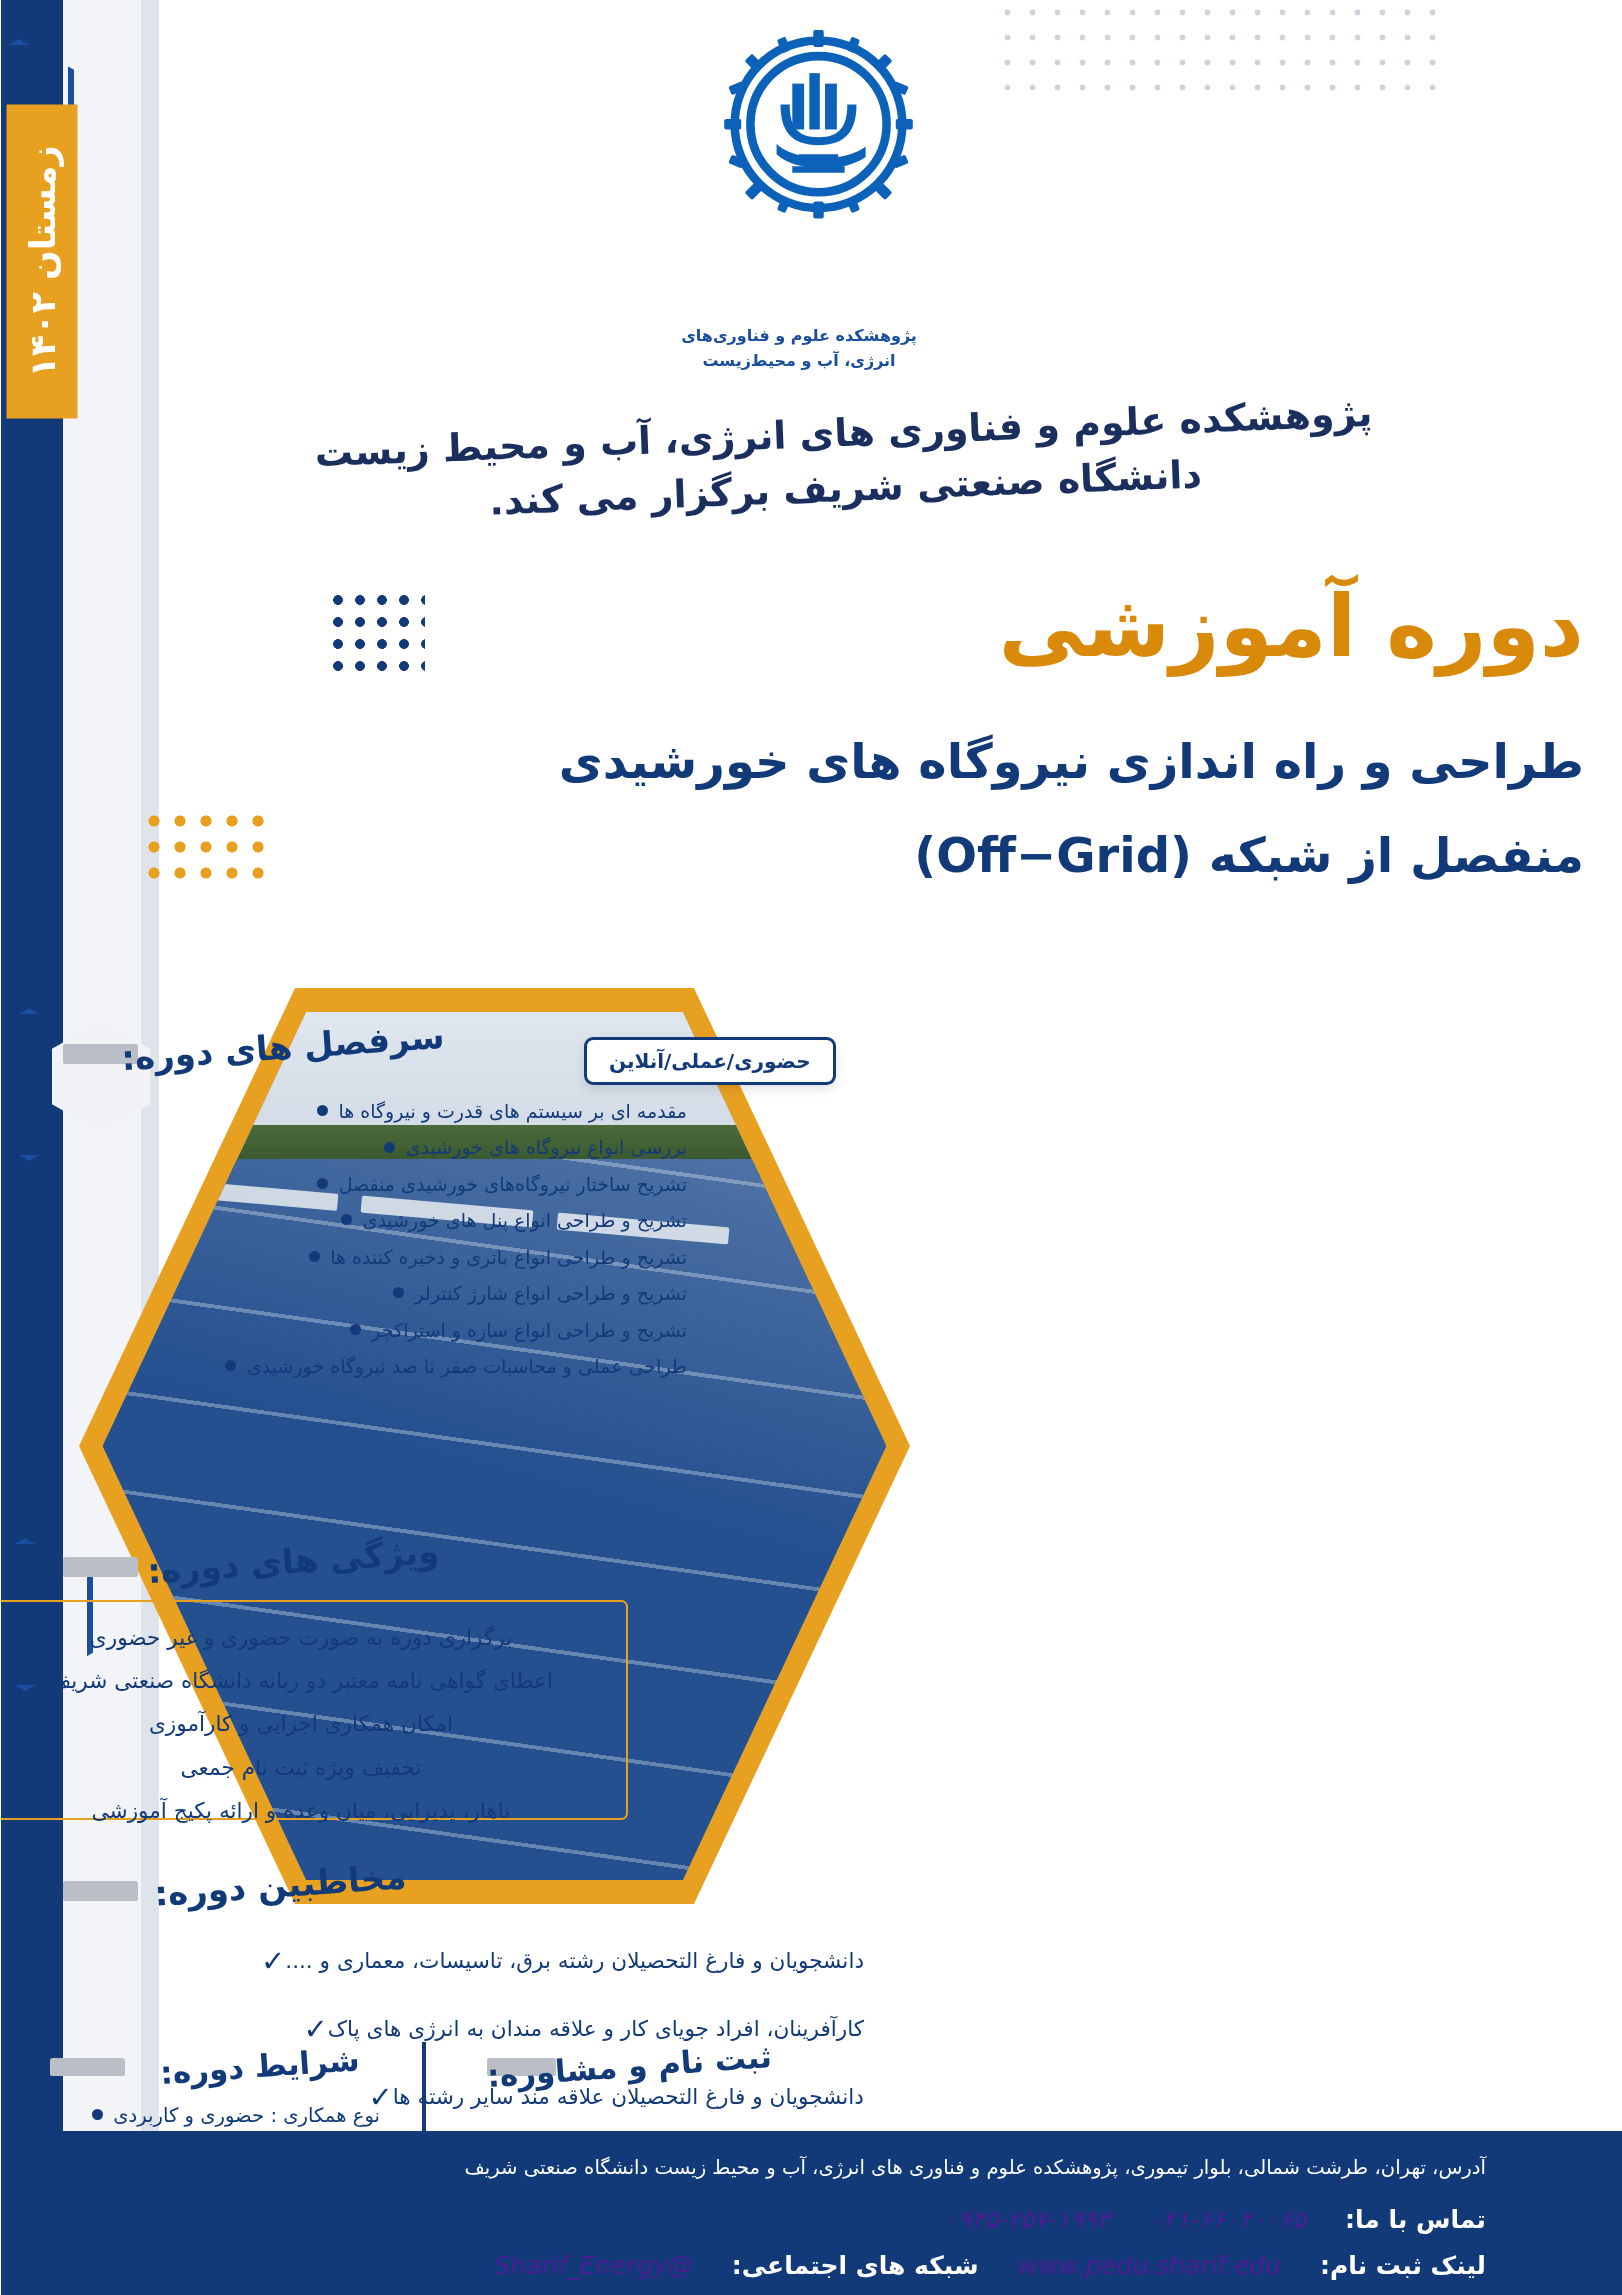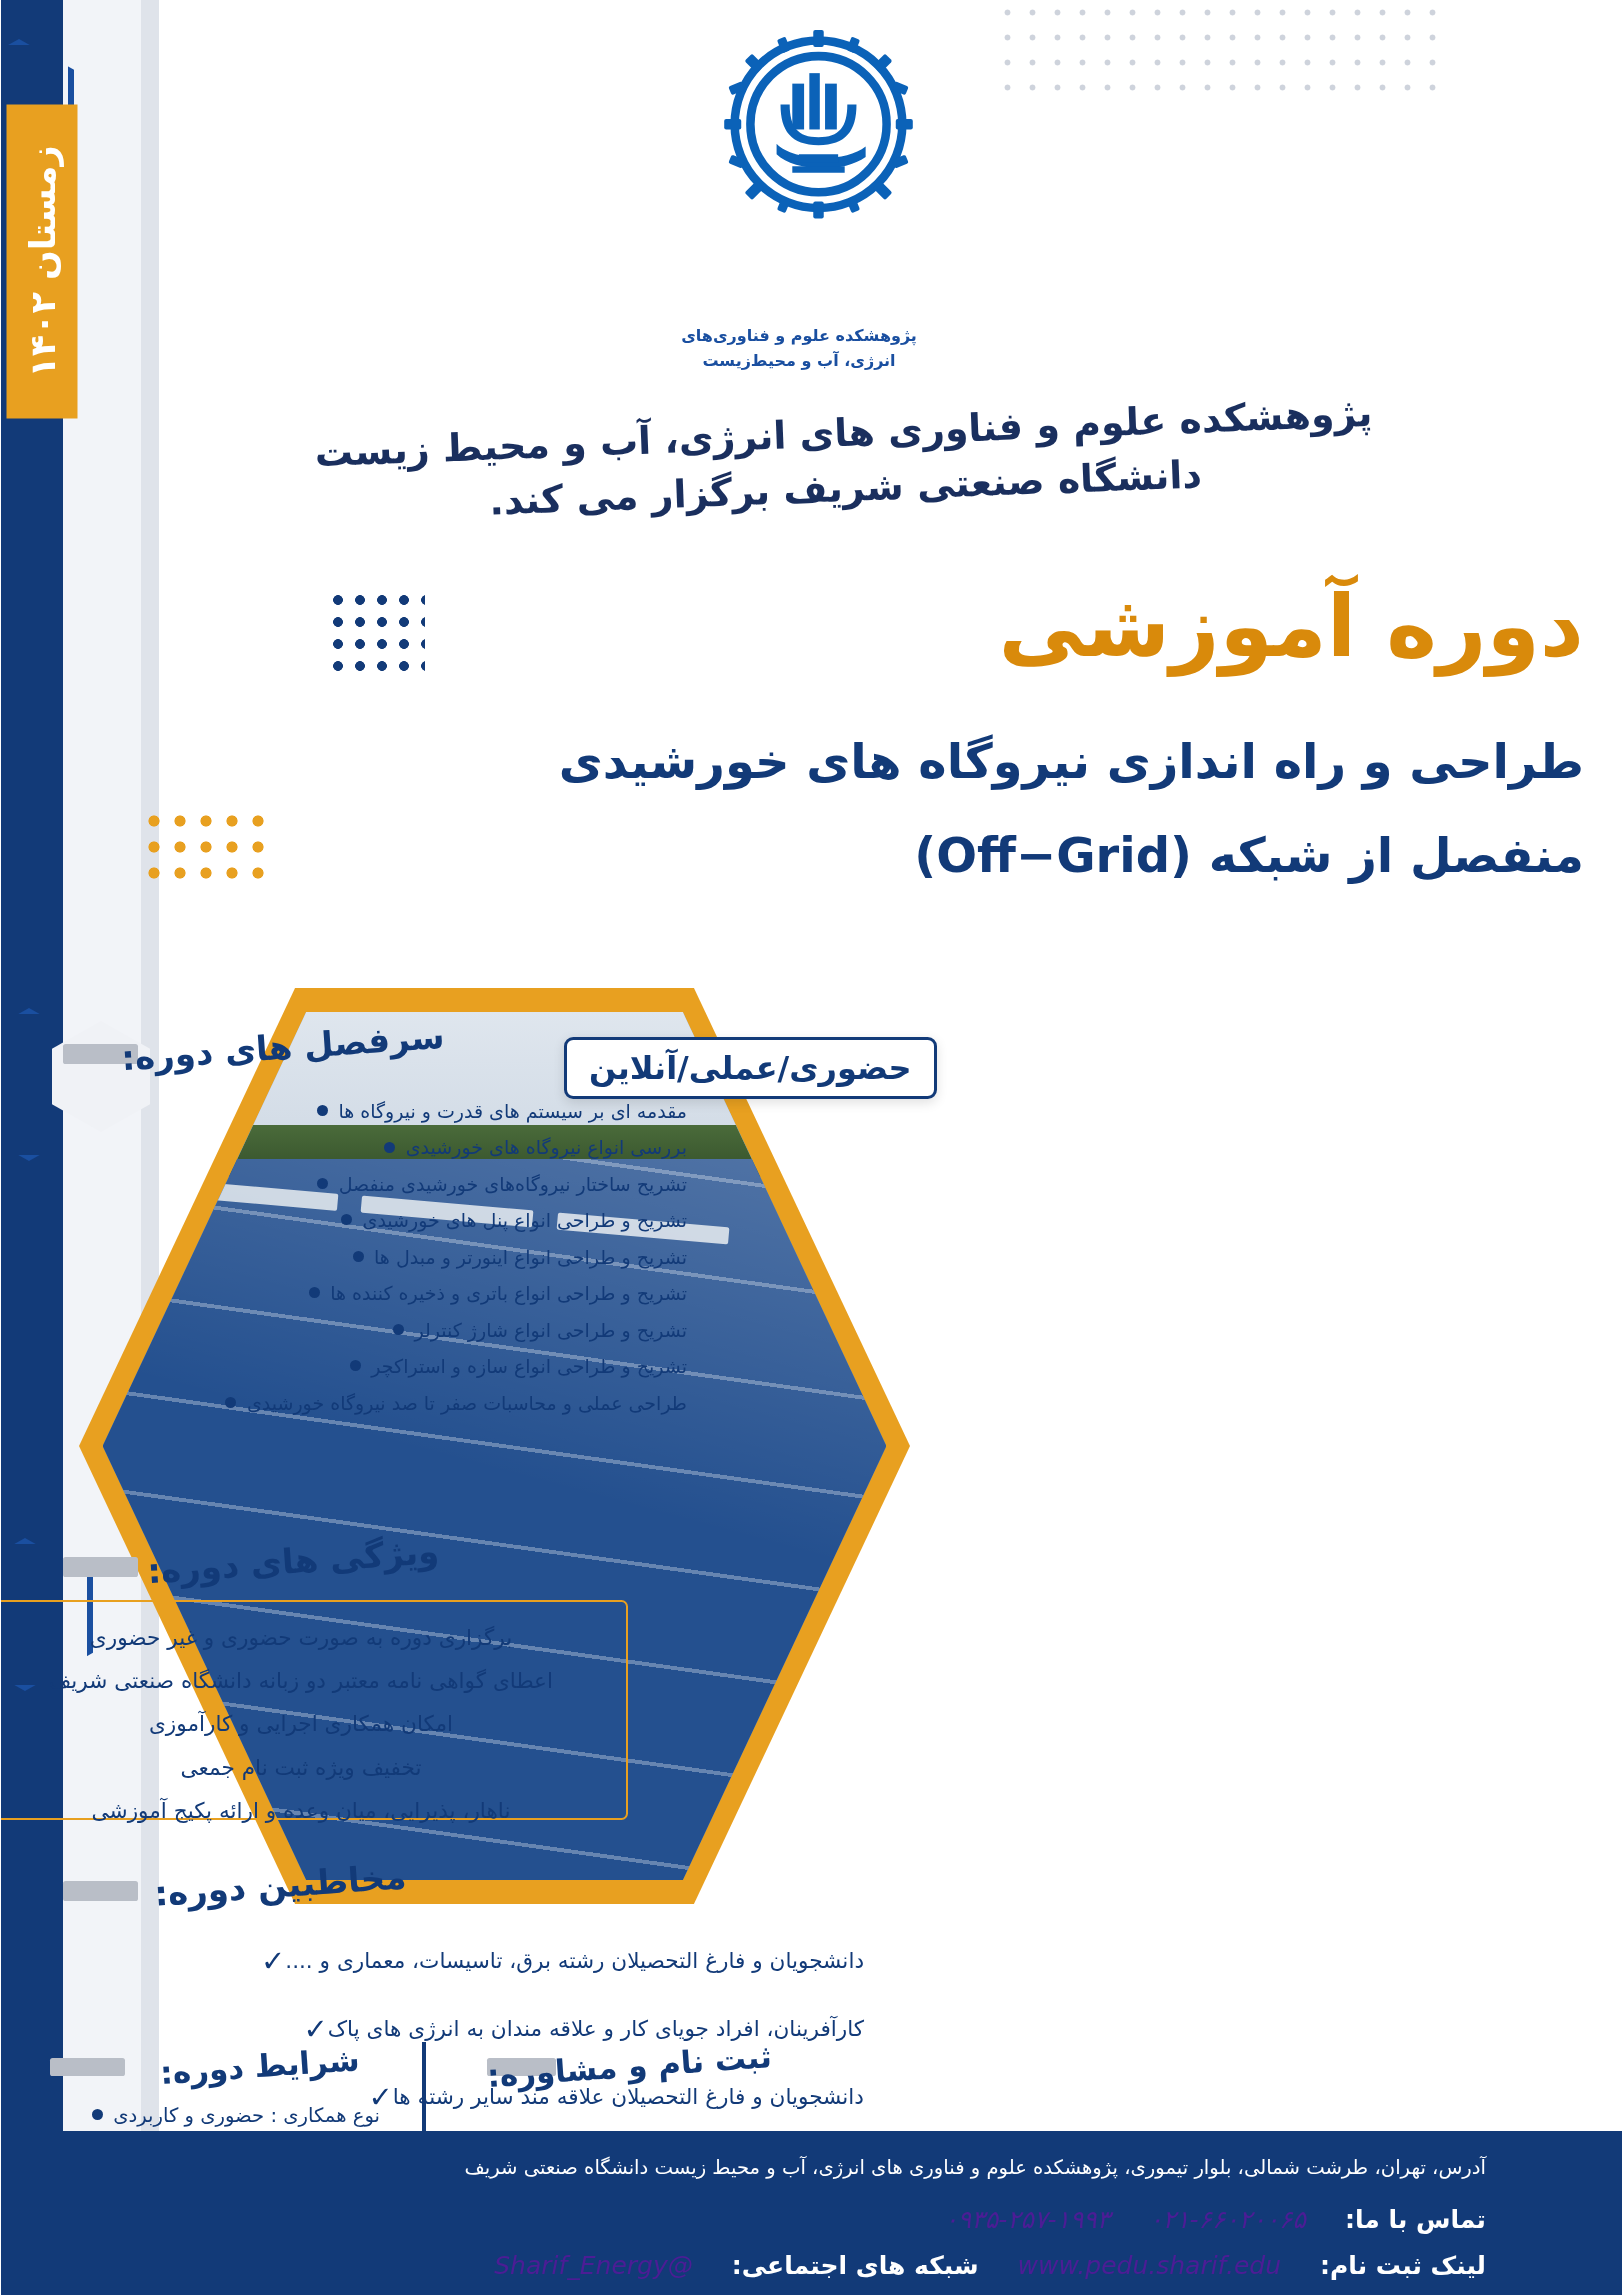--- a/index.html
+++ b/index.html
@@ -129,23 +129,23 @@
   }
   .panel-sheen{
     position:absolute;left:0;top:0;width:100%;height:100%;
     background:linear-gradient(195deg, rgba(255,255,255,.22), rgba(255,255,255,0) 45%);
   }
   .ridge{
     position:absolute;background:#e9edf1;opacity:.85;border-radius:2px;
   }
 
   .badge-mode{
-    position:absolute;left:564px;top:1037px;
+    position:absolute;left:584px;top:1037px;
     background:#ffffff;border:3.3px solid #123a78;border-radius:9.2px;
-    padding:9.2px 22px;color:#123a78;font-size:32px;font-weight:bold;
+    padding:9.2px 22px;color:#123a78;font-size:20px;font-weight:bold;
     box-shadow:0 3.9px 11.8px rgba(0,0,0,.12);
   }
 
   
   .sec-head{
     position:absolute;text-align:right;color:#123a78;font-weight:bold;font-size:34px;
     transform:rotate(-4deg);
   }
   .sec-bar{
     position:absolute;width:75px;height:19.6px;background:#b9bec7;border-radius:2.6px;
@@ -293,21 +293,20 @@
 
   <div class="badge-mode">حضوری/عملی/آنلاین</div>
 
   <div class="sec-bar" style="right:1485px;top:1044px;"></div>
   <div class="sec-head" style="right:1178px;top:1027px;">سرفصل های دوره:</div>
   <div class="list" style="right:936px;top:1093px;width:654px;">
     <div class="li"><span>مقدمه ای بر سیستم های قدرت و نیروگاه ها</span><span class="bullet"></span></div>
     <div class="li"><span>بررسی انواع نیروگاه های خورشیدی</span><span class="bullet"></span></div>
     <div class="li"><span>تشریح ساختار نیروگاه‌های خورشیدی منفصل</span><span class="bullet"></span></div>
     <div class="li"><span>تشریح و طراحی انواع پنل های خورشیدی</span><span class="bullet"></span></div>
-    <div class="li"><span>تشریح و طراحی انواع اینورتر و مبدل ها</span><span class="bullet"></span></div>
     <div class="li"><span>تشریح و طراحی انواع باتری و ذخیره کننده ها</span><span class="bullet"></span></div>
     <div class="li"><span>تشریح و طراحی انواع شارژ کنترلر</span><span class="bullet"></span></div>
     <div class="li"><span>تشریح و طراحی انواع سازه و استراکچر</span><span class="bullet"></span></div>
     <div class="li"><span>طراحی عملی و محاسبات صفر تا صد نیروگاه خورشیدی</span><span class="bullet"></span></div>
   </div>
 
   <div class="sec-bar" style="right:1485px;top:1557px;"></div>
   <div class="sec-head" style="right:1184px;top:1541px;">ویژگی های دوره:</div>
   <div class="features-box"></div>
   <div class="features-list">

